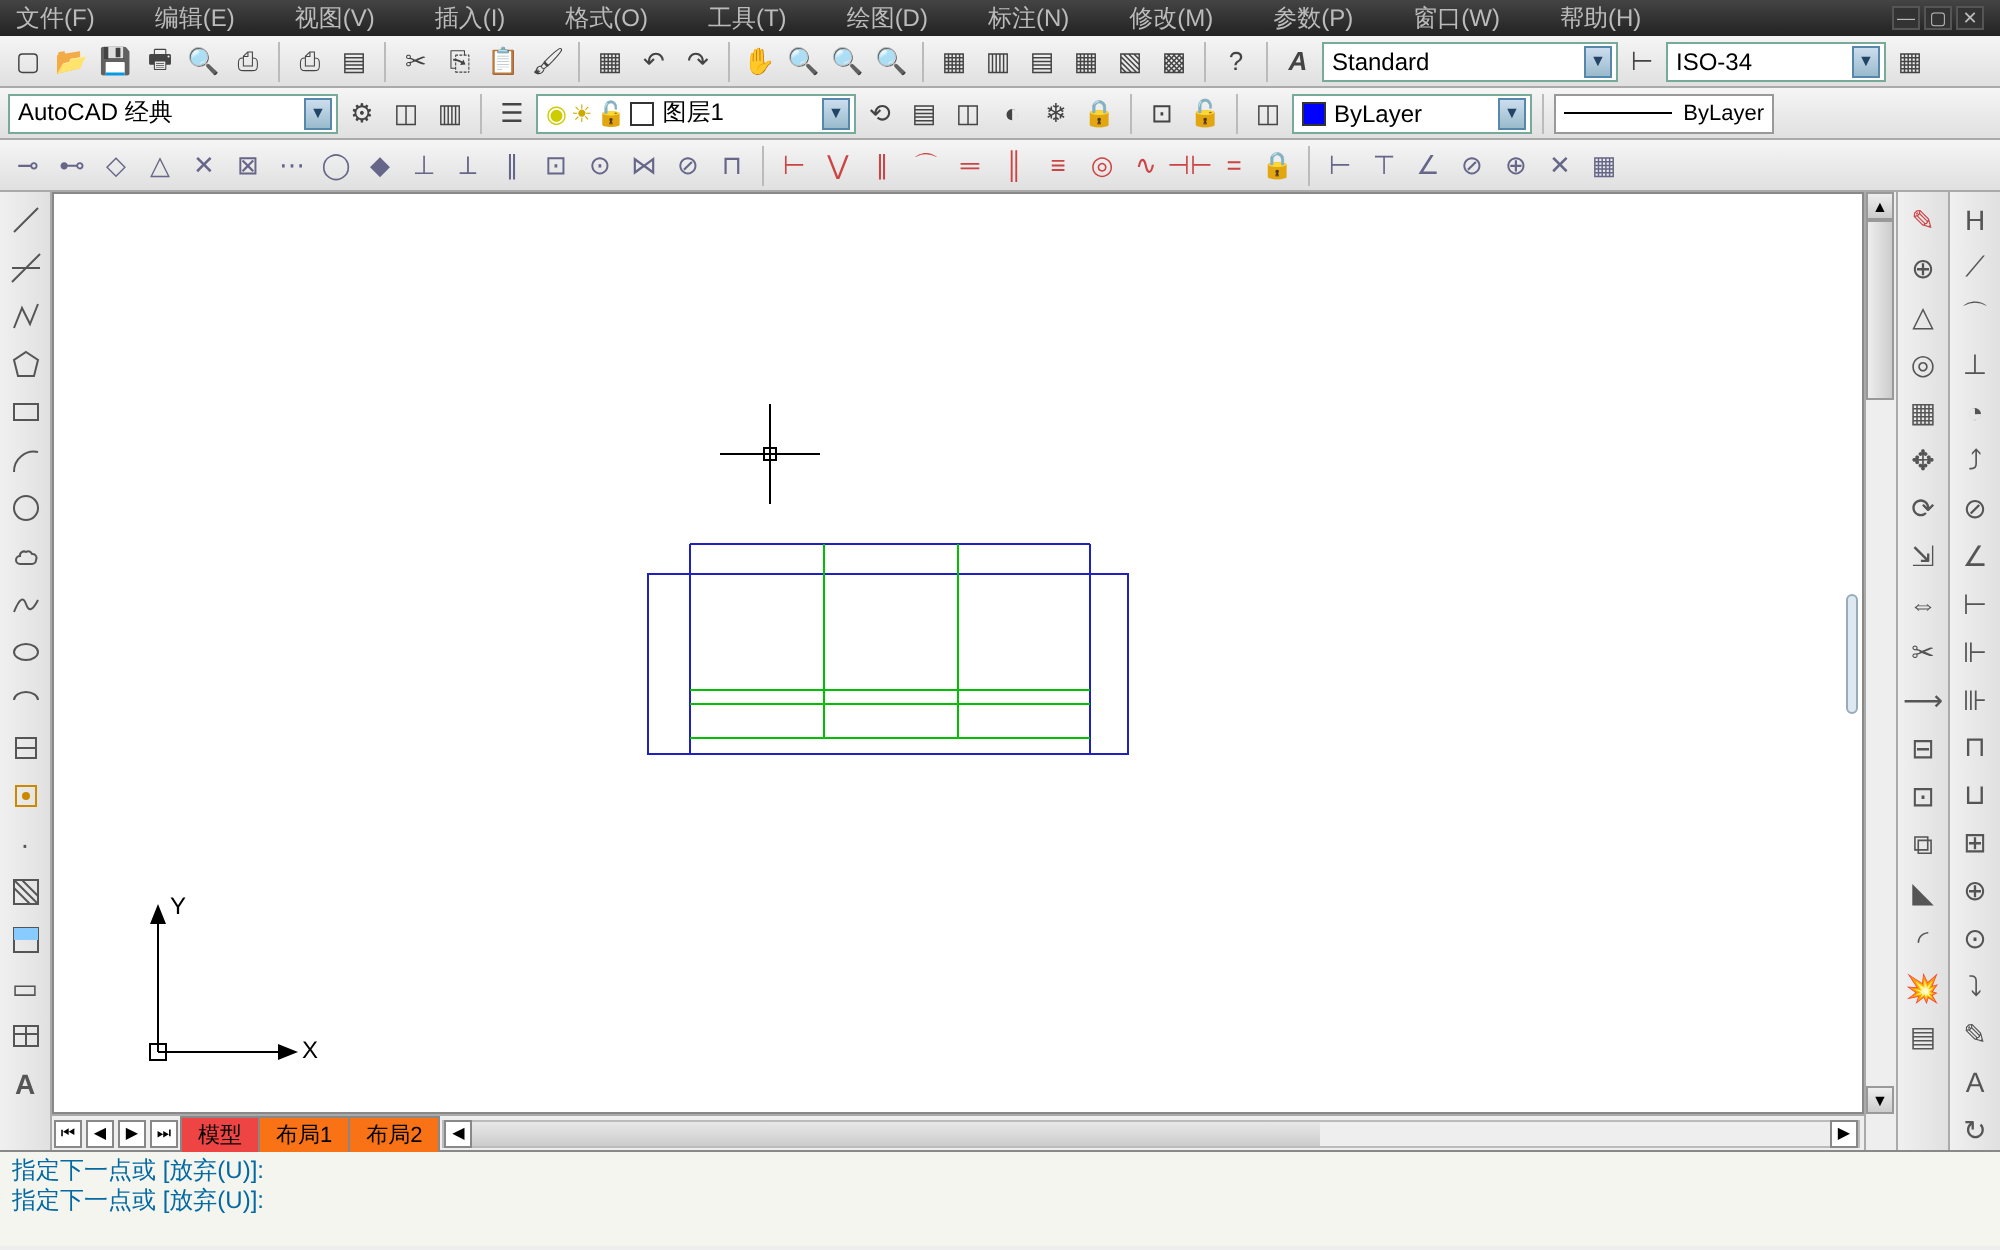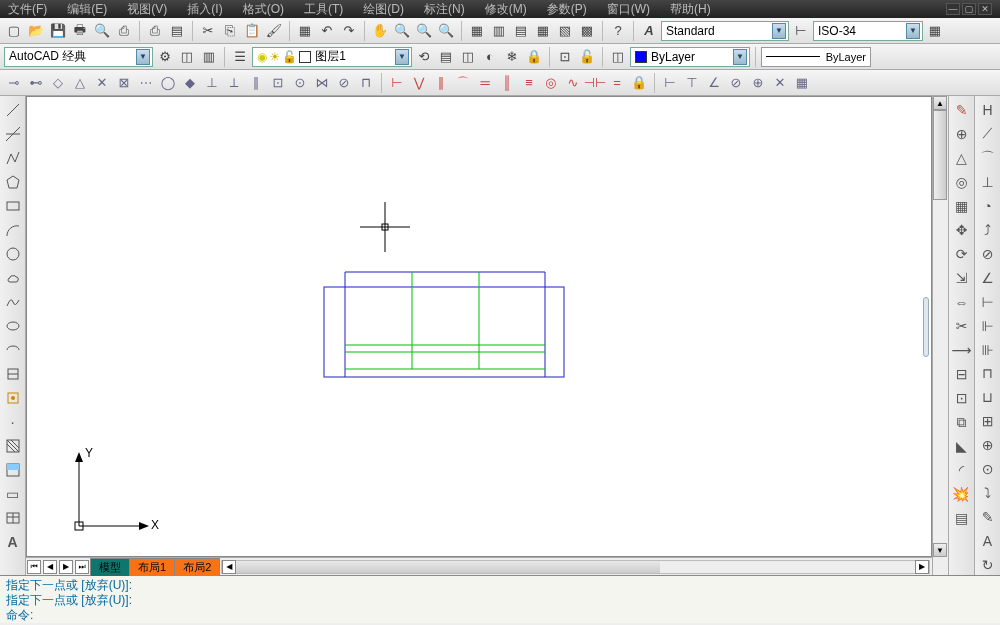--- a/index.html
+++ b/index.html
@@ -1,38 +1,38 @@
 <!DOCTYPE html>
 <html><head>
 <meta charset="utf-8">
 <style>
 * { box-sizing: border-box; margin: 0; padding: 0; font-family: "Microsoft YaHei", SimSun, Arial, sans-serif; }
 body { width: 1000px; height: 625px; background: #eeeeee; overflow: hidden; font-size: 12px; }
-.menubar { height: 18px; background: linear-gradient(#444,#222); display: flex; align-items: center; padding: 0 8px; gap: 20px; color: #bbb; font-size: 12px; }
+.menubar { height: 18px; background: linear-gradient(#444,#222); display: flex; align-items: center; padding: 0 8px; gap: 30px; color: #bbb; font-size: 12px; }
 .menubar .item { cursor: default; }
 .menubar .winctl { margin-left:auto; display:flex; gap:2px; }
 .menubar .winctl span { width:14px; height:12px; background:#333; border:1px solid #555; display:flex; align-items:center; justify-content:center; font-size:9px;}
 .toolrow { height: 26px; background: linear-gradient(#f5f5f5,#e0e0e0); border-bottom: 1px solid #aaa; display: flex; align-items: center; padding: 0 4px; gap: 2px; }
 .toolrow .sep { width: 1px; height: 20px; background: #bbb; margin: 0 3px; }
 .tbtn { width: 20px; height: 20px; border: 1px solid transparent; display:flex; align-items:center; justify-content:center; font-size:13px; color:#444; cursor:pointer; flex-shrink:0; }
 .combo { height: 20px; background: #fff; border: 1px solid #7a9; display:flex; align-items:center; padding: 0 2px 0 4px; font-size:12px; color:#000; cursor:pointer; }
 .combo .arr { margin-left:auto; width:14px; height:16px; background:linear-gradient(#cde,#9bc); border:1px solid #58a; display:flex; align-items:center; justify-content:center; font-size:8px; color:#246;}
 .swatch { width:12px; height:12px; border:1px solid #333; margin-right:4px; flex-shrink:0;}
 .workarea { display:flex; height: 479px; background:#ddd; }
 .sidecol { width: 26px; background: linear-gradient(to right,#f0f0f0,#e0e0e0); border-right:1px solid #aaa; display:flex; flex-direction:column; align-items:center; padding-top:4px; gap:4px; }
 .sidecol.right { border-left:1px solid #aaa; border-right:none;}
 .sidecol .ic { width:20px; height:20px; display:flex; align-items:center; justify-content:center; font-size:14px; color:#555; cursor:pointer; }
 .canvaswrap { flex:1; position:relative; background:#ddd; padding:0; display:flex; flex-direction:column; }
 .canvas { flex:1; background:#ffffff; border:1px solid #888; position:relative; margin:0; }
 .ucs { position:absolute; left:40px; bottom:18px; }
 .cross { position:absolute; pointer-events:none; }
 .tabs { height:18px; background:#eee; border-top:1px solid #aaa; display:flex; align-items:center; font-size:11px; }
 .tabs .navbtn { width:14px; height:14px; border:1px solid #888; margin:0 1px; background:#fff; display:flex; align-items:center; justify-content:center; font-size:8px; cursor:pointer;}
 .tabs .tab { padding:1px 8px; background:#f97316; border:1px solid #888; border-bottom:none; margin-right:-1px; cursor:pointer; }
-.tabs .tab.active { background:#0f766e; }
+.tabs .tab.active { background:#ef4444; }
 .tabs .hscroll { flex:1; height:14px; background:#eee; margin:0 2px; position:relative; border:1px solid #bbb;}
 .tabs .hscroll .thumb { position:absolute; left:0; top:0; width:60%; height:100%; background:linear-gradient(#e8e8e8,#ccc);}
 .cmdline { height:48px; background:#f5f5f0; border-top:1px solid #888; padding:2px 6px; font-size:12px; font-family:SimSun,monospace; color:#0369a1; overflow:hidden;}
 .cmdline .row { white-space:nowrap; line-height:15px;}
 .vscroll { width:16px; background:#eee; border-left:1px solid #aaa; position:relative;}
 .vscroll .varr { width:14px; height:14px; background:linear-gradient(#eee,#ccc); border:1px solid #999; position:absolute; left:0; display:flex; align-items:center; justify-content:center; font-size:8px;}
 svg { display:block; }
 .toolrow3 .tbtn { color:#668; }
 .linebtn { width:90px; height:20px; border:1px solid #999; background:#fff; display:flex; align-items:center; padding:0 4px; font-size:11px;}
 .linebtn .ln { flex:1; height:1px; background:#000;}
@@ -89,34 +89,34 @@
   <span class="tbtn">▦</span>
   <span class="tbtn">▥</span>
   <span class="tbtn">▤</span>
   <span class="tbtn">▦</span>
   <span class="tbtn">▧</span>
   <span class="tbtn">▩</span>
   <div class="sep"></div>
   <span class="tbtn">?</span>
   <div class="sep"></div>
   <span class="tbtn" style="font-weight:bold;font-style:italic">A</span>
-  <div class="combo" style="width:128px">
+  <div class="combo" style="width:148px">
     <span>Standard</span>
       <span class="arr">▼</span>
   </div>
   <span class="tbtn">⊢</span>
   <div class="combo" style="width:110px">
     <span>ISO-34</span>
       <span class="arr">▼</span>
   </div>
   <span class="tbtn">▦</span>
 </div>
 
 <div class="toolrow">
-  <div class="combo" style="width:149px">
+  <div class="combo" style="width:165px">
     <span>AutoCAD 经典</span>
       <span class="arr">▼</span>
   </div>
   <span class="tbtn">⚙</span>
   <span class="tbtn">◫</span>
   <span class="tbtn">▥</span>
   <div class="sep"></div>
   <span class="tbtn">☰</span>
   <div class="combo" style="width:160px">
     <span style="color:#cc0">◉</span>
@@ -390,14 +390,13 @@
     <span class="ic">⤵</span>
     <span class="ic">✎</span>
     <span class="ic">A</span>
     <span class="ic">↻</span>
   </div>
 </div>
 
 <div class="cmdline">
   <div class="row">指定下一点或  [放弃(U)]:</div>
   <div class="row">指定下一点或  [放弃(U)]:</div>
-  <div class="row">命令:</div>
 </div>
 
 </body></html>

